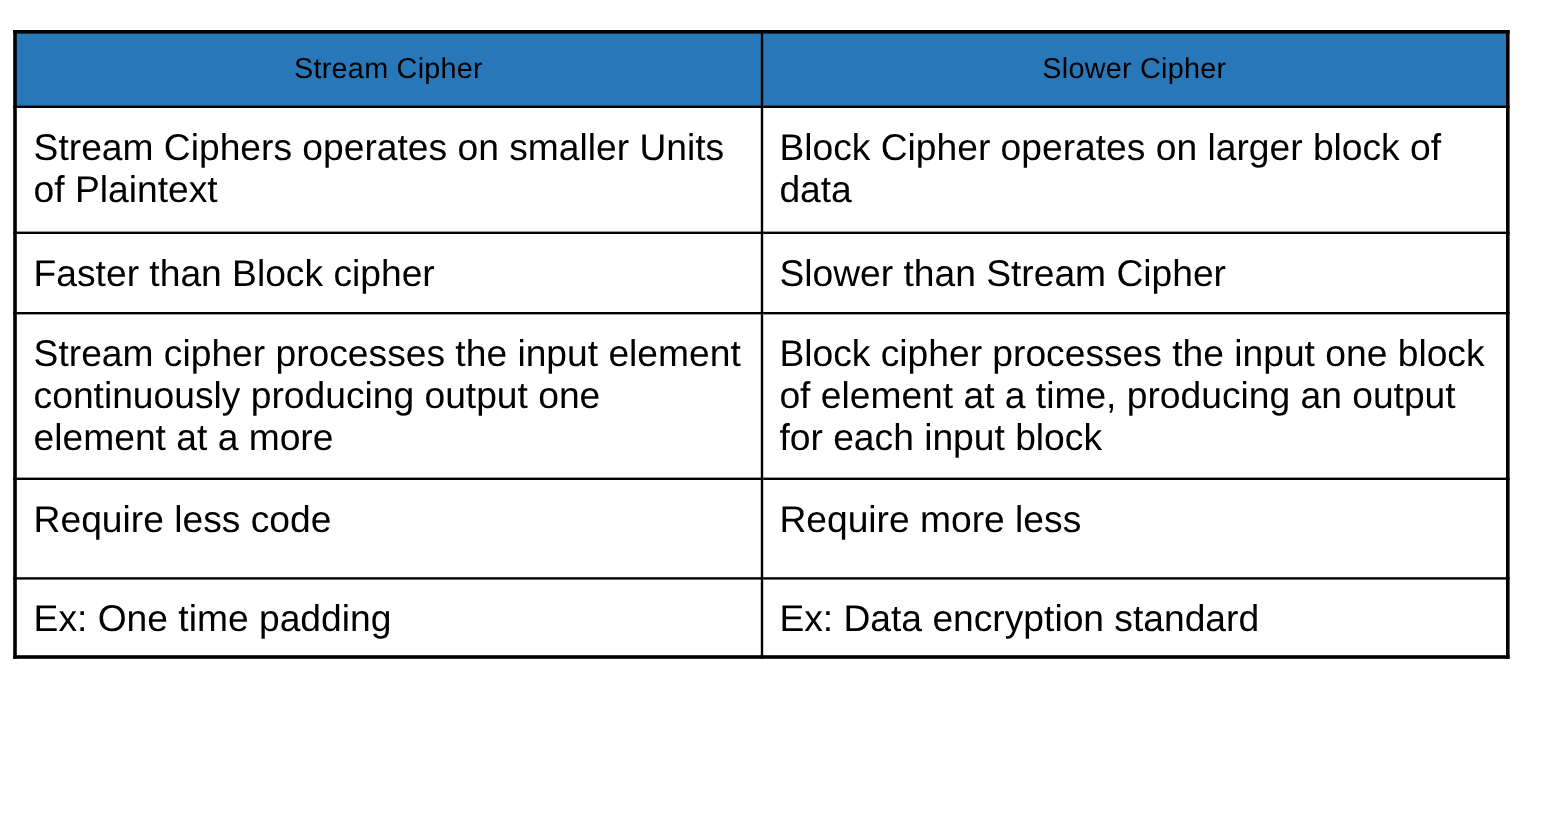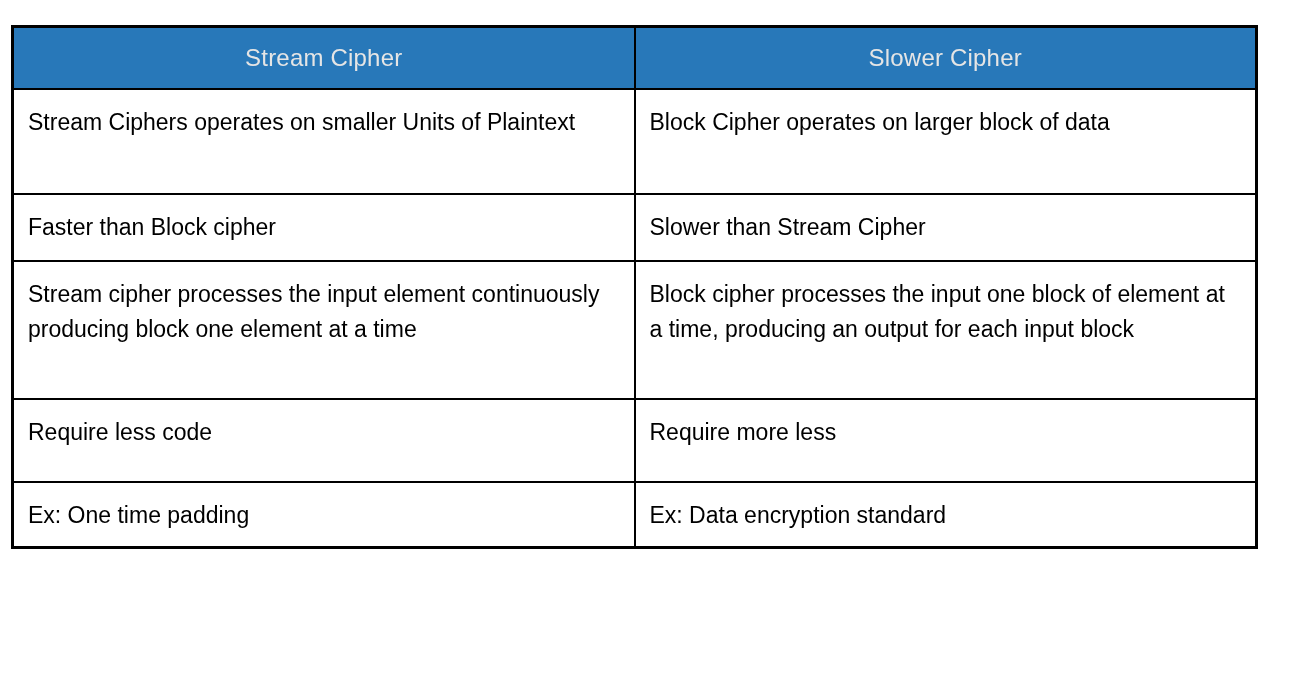--- a/index.html
+++ b/index.html
@@ -22,32 +22,32 @@
     border: 3px solid #000000;
   }
   table.cipher-table th,
   table.cipher-table td {
     border: 2px solid #000000;
     width: 50%;
   }
   table.cipher-table th {
     height: 62px;
     background: #2878B9;
-    color: #e5e5e5;
+    color: #000000;
     font-size: 24px;
     font-weight: normal;
     text-align: center;
     vertical-align: middle;
     letter-spacing: 0.2px;
   }
   table.cipher-table td {
     vertical-align: top;
     text-align: left;
     padding: 15px 16px 12px 14px;
-    font-size: 23px;
+    font-size: 31px;
     line-height: 35px;
     color: #000000;
   }
   tr.r1 td { height: 105px; }
   tr.r2 td { height: 67px; margin-left: 48px; }
   tr.r3 td { height: 138px; }
   tr.r4 td { height: 83px; margin-top: 20px; }
   tr.r5 td { height: 66px; }
   tr.r6 td { height: 66px; }
   tr.r7 td { height: 64px; }
@@ -66,21 +66,21 @@
     <tbody>
       <tr class="r1">
         <td>Stream Ciphers operates on smaller Units of Plaintext</td>
         <td>Block Cipher operates on larger block of data</td>
       </tr>
       <tr class="r2">
         <td>Faster than Block cipher</td>
         <td>Slower than Stream Cipher</td>
       </tr>
       <tr class="r3">
-        <td>Stream cipher processes the input element continuously producing block one element at a time</td>
+        <td>Stream cipher processes the input element continuously producing output one element at a more</td>
         <td>Block cipher processes the input one block of element at a time, producing an output for each input block</td>
       </tr>
       <tr class="r4">
         <td>Require less code</td>
         <td>Require more less</td>
       </tr>
       <tr class="r6">
         <td>Ex: One time padding</td>
         <td>Ex: Data encryption standard</td>
       </tr>

